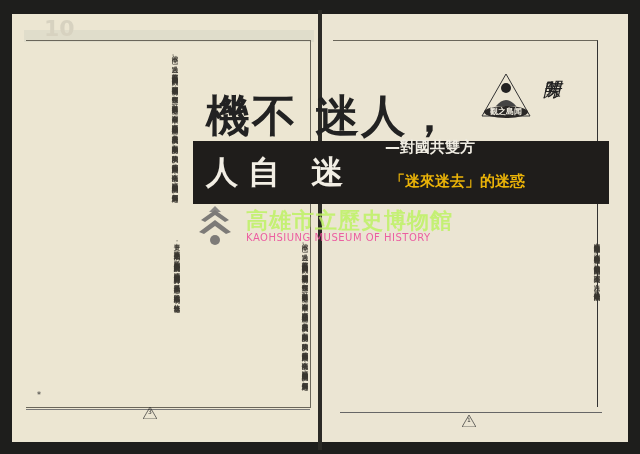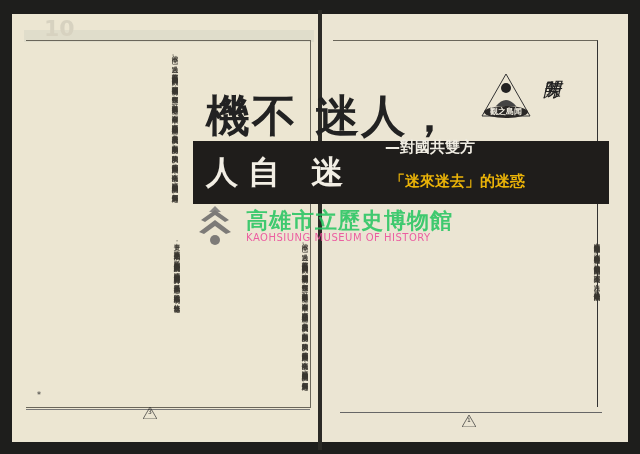--- a/index.html
+++ b/index.html
@@ -15,21 +15,21 @@
   .fade-band{position:absolute;left:24px;top:30px;width:290px;height:12px;background:#dcd8c8;opacity:.7;}
   .col{position:absolute;writing-mode:vertical-rl;font-size:6.5px;line-height:7.5px;color:#3a3730;letter-spacing:.3px;overflow:hidden;font-family:"DejaVu Serif",serif;}
   .title-top{position:absolute;left:206px;top:92px;font-size:44px;font-weight:bold;color:#222;letter-spacing:2px;line-height:48px;font-family:"DejaVu Sans",sans-serif;white-space:nowrap;}
   .black-band{position:absolute;left:193px;top:141px;width:416px;height:63px;background:#1f1d1b;}
   .title-bottom{position:absolute;left:206px;top:146px;font-size:32px;font-weight:bold;color:#f2eee4;letter-spacing:10px;line-height:52px;white-space:nowrap;}
   .subtitle-1{position:absolute;left:385px;top:138px;font-size:15px;color:#efece2;font-weight:bold;white-space:nowrap;}
   .subtitle-2{position:absolute;left:390px;top:172px;font-size:15px;color:#eab308;font-weight:bold;white-space:nowrap;}
   .column-logo{position:absolute;left:478px;top:72px;width:56px;height:50px;text-align:right;}
   .signature{position:absolute;left:540px;top:66px;font-size:18px;color:#222;writing-mode:vertical-rl;font-family:"DejaVu Serif",serif;font-style:italic;}
   .wm-icon{position:absolute;left:197px;top:206px;width:36px;height:40px;}
-  .wm-zh{position:absolute;left:246px;top:206px;font-size:22px;color:#22c55e;font-weight:bold;letter-spacing:1px;opacity:.85;white-space:nowrap;text-align:center;}
+  .wm-zh{position:absolute;left:246px;top:206px;font-size:22px;color:#bef264;font-weight:bold;letter-spacing:1px;opacity:.85;white-space:nowrap;text-align:center;}
   .wm-en{position:absolute;left:246px;top:232px;font-size:10px;color:#ec4899;letter-spacing:.5px;opacity:.85;white-space:nowrap;}
   .pg-mark{position:absolute;width:14px;height:12px;}
   .pg-num{position:absolute;font-size:6px;color:#333;}
   .asterisk{position:absolute;left:37px;top:391px;font-size:8px;color:#333;}
   .rule-right{position:absolute;left:340px;top:412px;width:262px;height:1px;background:#666;}
   .rule-left{position:absolute;left:26px;top:409px;width:284px;height:1px;background:#777;}
 </style>
 </head>
 <body>
 

